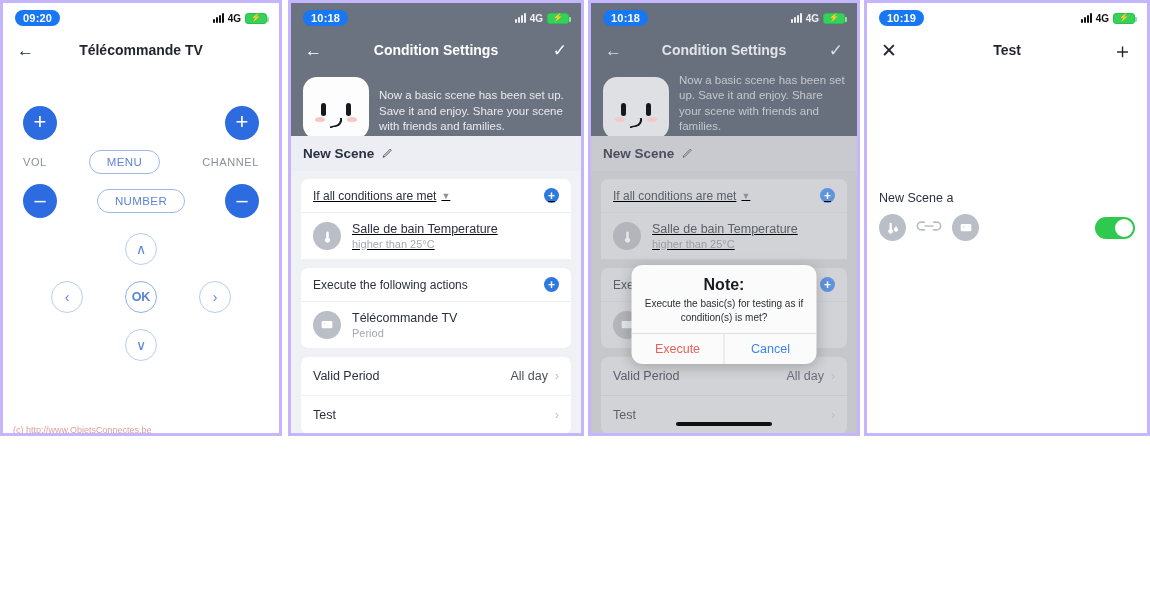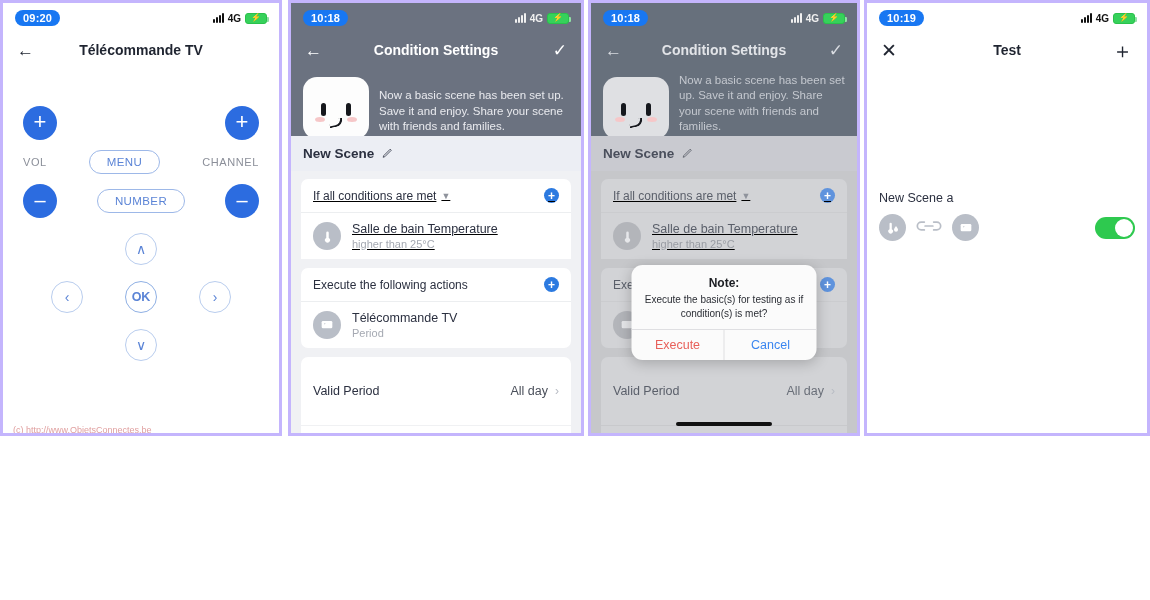--- a/index.html
+++ b/index.html
@@ -138,21 +138,21 @@
     line-height:0; font-weight:bold;
   }
   .item-row { display:flex; align-items:center; padding:9px 12px; gap:11px; }
   .gicon {
     width:28px; height:28px; border-radius:50%; background:#b9bec7;
     display:flex; align-items:center; justify-content:center; color:#fff; flex:0 0 auto;
   }
   .item-txt .t1 { font-size:12.5px; color:#2b3040; margin-bottom:2px; }
   .item-txt .t2 { font-size:11px; color:#a5a9b2; }
   .list-row {
-    display:flex; align-items:center; padding:27px 12px; font-size:12.5px; color:#2b3040;
+    display:flex; align-items:center; padding:12px 12px; font-size:12.5px; color:#2b3040;
     border-bottom:1px solid #f0f1f3;
   }
   .list-row:last-child { border-bottom:none; }
   .list-row .val { margin-left:auto; color:#4a4f5a; font-size:12.5px; }
   .chev { color:#b8bcc4; font-size:12px; margin-left:7px; }
 
   .cs-body { background:#f0f1f4; position:absolute; left:0; right:0; top:133px; bottom:0; }
   .cs-body.dim { background:#c6c7ca; }
   .cs-body.dim .card { background:#d2d3d6; }
   .cs-body.dim .scene-name-bar { background:#c9cad0; color:#4a4f5c; }
@@ -168,21 +168,21 @@
     position:absolute; bottom:7px; left:50%; transform:translateX(-50%);
     width:96px; height:4px; background:#111; border-radius:3px;
   }
 
   
   .dialog {
     position:absolute; left:50%; top:262px; transform:translateX(-50%);
     width:185px; background:#fbfbfb; border-radius:11px; overflow:hidden;
     box-shadow:0 3px 14px rgba(0,0,0,.22); z-index:20;
   }
-  .dialog .dtitle { text-align:center; font-size:12px; font-weight:bold; color:#1b1d22; padding:11px 10px 3px; }
+  .dialog .dtitle { text-align:center; font-size:16px; font-weight:bold; color:#1b1d22; padding:11px 10px 3px; }
   .dialog .dmsg { text-align:center; font-size:10px; line-height:1.35; color:#2b2e35; padding:0 12px 9px; }
   .dialog .dbtns { display:flex; border-top:1px solid #dfdfe2; }
   .dialog .dbtn {
     flex:1; text-align:center; padding:8px 0; font-size:12.5px; cursor:pointer;
   }
   .dialog .dbtn.exec { color:#e8605a; border-right:1px solid #dfdfe2; }
   .dialog .dbtn.cancel { color:#3b86f0; }
 
   
   .sec-head { background:#eff0f2; padding:10px 12px; font-size:13px; color:#2b3040; }

